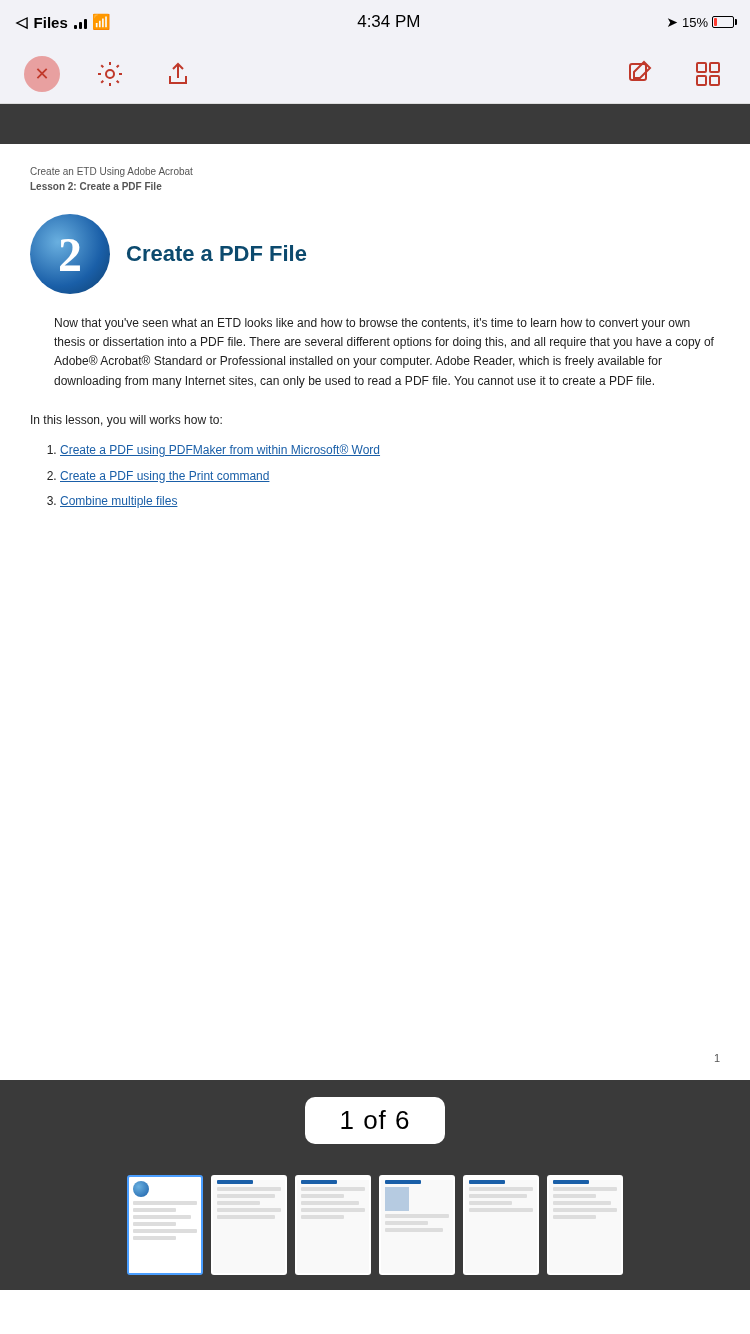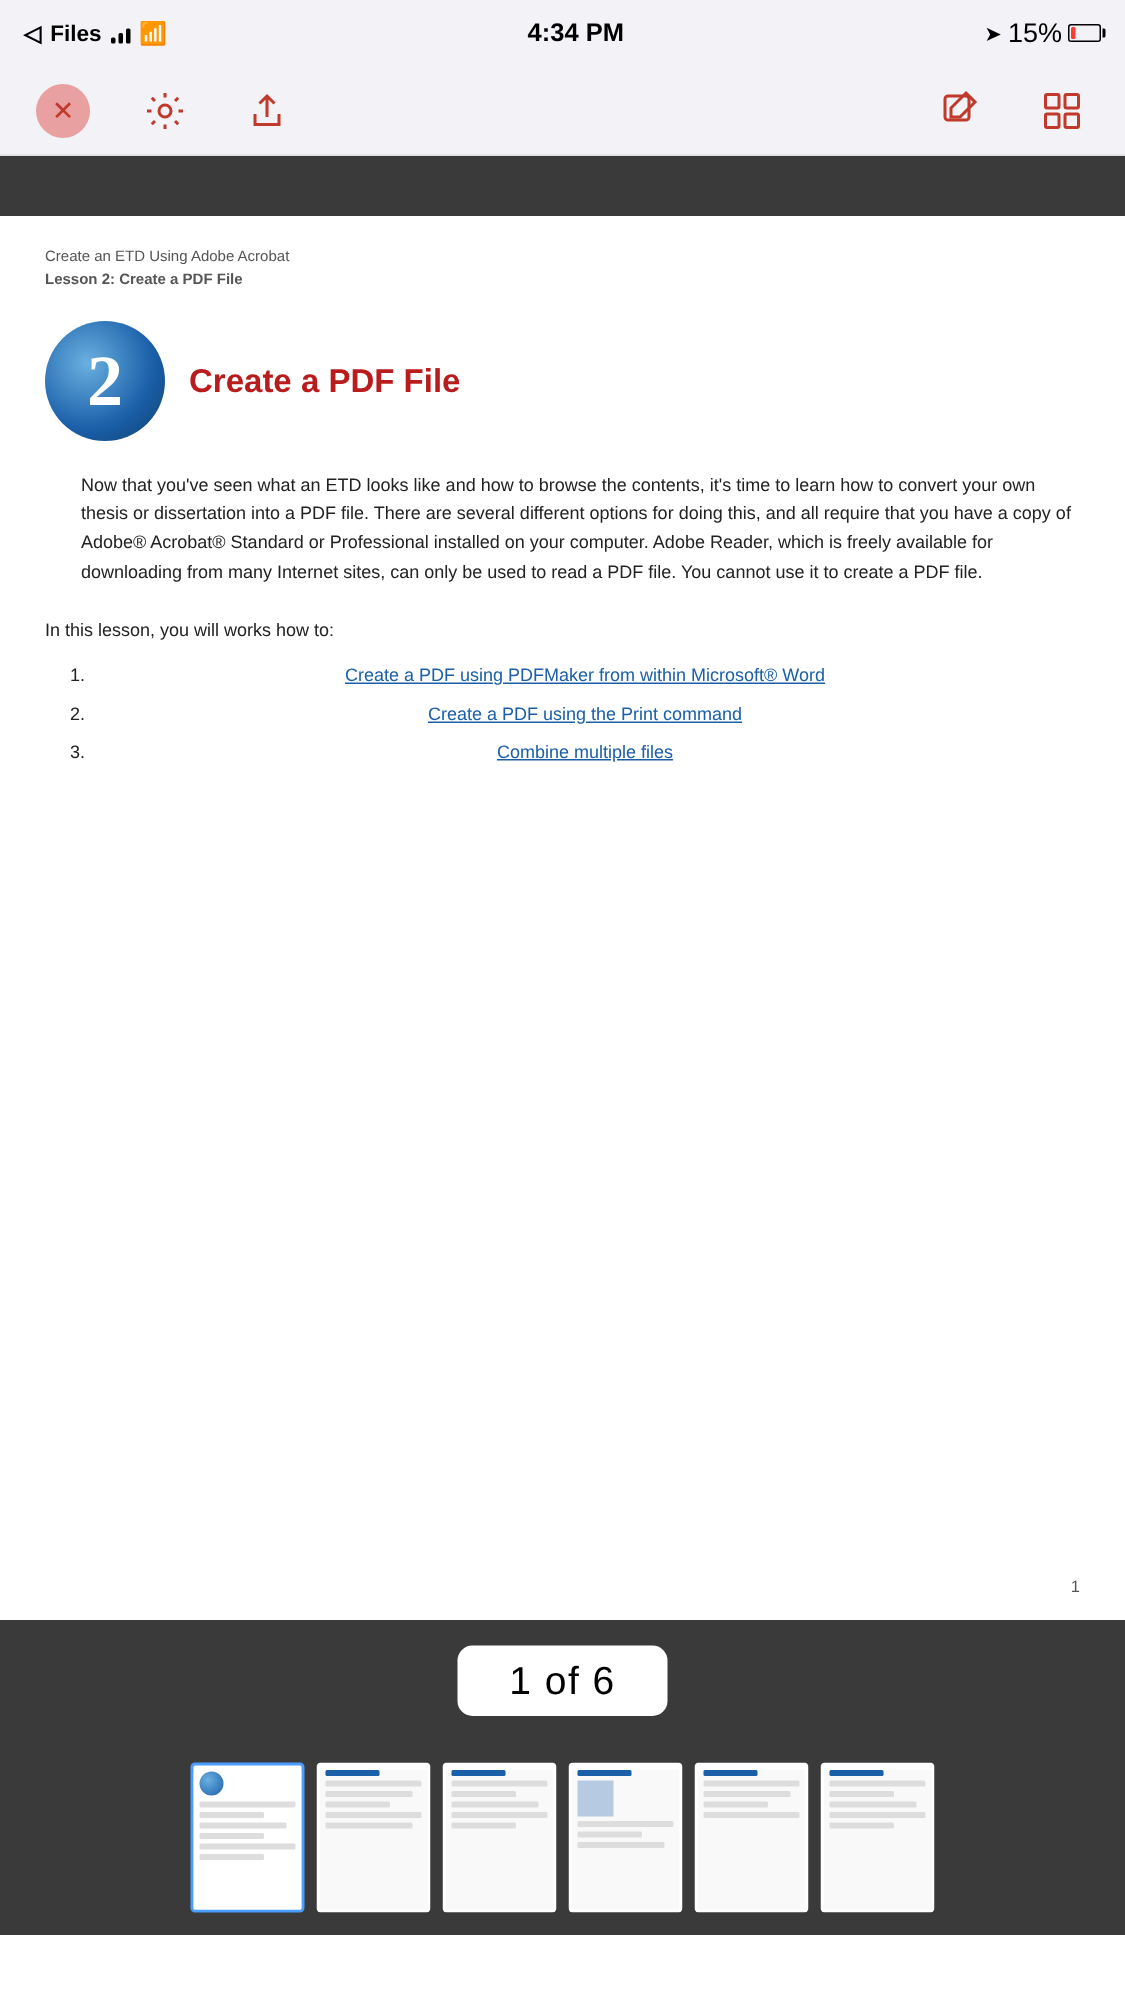--- a/index.html
+++ b/index.html
@@ -5,29 +5,29 @@
   <style>
     * { box-sizing: border-box; margin: 0; padding: 0; }
     body { width: 750px; height: 1334px; font-family: -apple-system, 'Helvetica Neue', Arial, sans-serif; background: #fff; overflow: hidden; position: relative; }
 
     
     .status-bar {
       display: flex; align-items: center; justify-content: space-between;
       padding: 0 16px; height: 44px; background: #f2f2f7;
     }
     .status-left { display: flex; align-items: center; gap: 6px; font-size: 15px; font-weight: 600; }
-    .status-center { font-size: 17px; font-weight: 700; }
+    .status-center { font-size: 17px; font-weight: 400; }
     .status-right { display: flex; align-items: center; gap: 4px; font-size: 13px; font-weight: 500; }
     .signal-bars { display: flex; align-items: flex-end; gap: 2px; height: 14px; }
     .signal-bar { width: 3px; background: #000; border-radius: 1px; }
     .signal-bar:nth-child(1) { height: 4px; }
     .signal-bar:nth-child(2) { height: 7px; }
     .signal-bar:nth-child(3) { height: 10px; }
     .wifi-icon { font-size: 15px; }
-    .battery-percent { font-size: 18px; }
+    .battery-percent { font-size: 13px; }
     .battery-icon { width: 22px; height: 12px; border: 1.5px solid #000; border-radius: 2px; position: relative; display: flex; align-items: center; padding: 1px; }
     .battery-icon::after { content: ''; position: absolute; right: -4px; top: 50%; transform: translateY(-50%); width: 2px; height: 6px; background: #000; border-radius: 0 1px 1px 0; }
     .battery-fill { height: 100%; width: 15%; background: #ff3b30; border-radius: 1px; }
     .location-icon { font-size: 14px; }
 
     
     .toolbar {
       display: flex; align-items: center; justify-content: space-between;
       padding: 8px 24px; height: 60px; background: #f2f2f7; border-bottom: 1px solid #ddd;
     }
@@ -54,33 +54,33 @@
     .doc-header .bold-line { font-weight: 700; }
 
     .lesson-title-area { display: flex; align-items: center; gap: 16px; margin: 20px 0 20px 0; }
     .lesson-icon {
       width: 80px; height: 80px; border-radius: 50%;
       background: radial-gradient(circle at 35% 35%, #6ab0e0, #1a5fa8 60%, #0d3d6b);
       display: flex; align-items: center; justify-content: center;
       font-size: 48px; font-weight: 900; color: white; font-family: Georgia, serif;
       flex-shrink: 0;
     }
-    .lesson-title { font-size: 22px; font-weight: 700; color: #b91c1c; }
+    .lesson-title { font-size: 22px; font-weight: 700; color: #0c4a6e; }
 
     .doc-content { display: flex; gap: 20px; margin-bottom: 20px; margin-left: 24px; }
     .doc-main { flex: 1; font-size: 12px; line-height: 1.6; color: #222; }
     .tip-box {
       width: 140px; flex-shrink: 0;
       border: 2px solid #5a8fc4; border-radius: 10px;
       padding: 10px 12px; font-size: 11px; color: #222; line-height: 1.5;
     }
     .tip-label { font-weight: 700; font-size: 13px; margin-bottom: 6px; color: #222; }
 
     .lesson-intro { font-size: 12px; line-height: 1.6; color: #222; margin: 12px 0 10px 0; }
-    .lesson-list { margin-left: 30px; font-size: 12px; line-height: 1.8; color: #222; text-align: center; }
+    .lesson-list { margin-left: 30px; font-size: 12px; line-height: 1.8; color: #222; }
     .lesson-list li { margin-bottom: 4px; }
     .lesson-list a { color: #1a5fa8; text-decoration: underline; }
 
     .page-number { position: absolute; right: 30px; bottom: 16px; font-size: 11px; color: #555; }
 
     
     .pagination-bar {
       background: #3a3a3a; height: 80px;
       display: flex; align-items: center; justify-content: center;
     }

